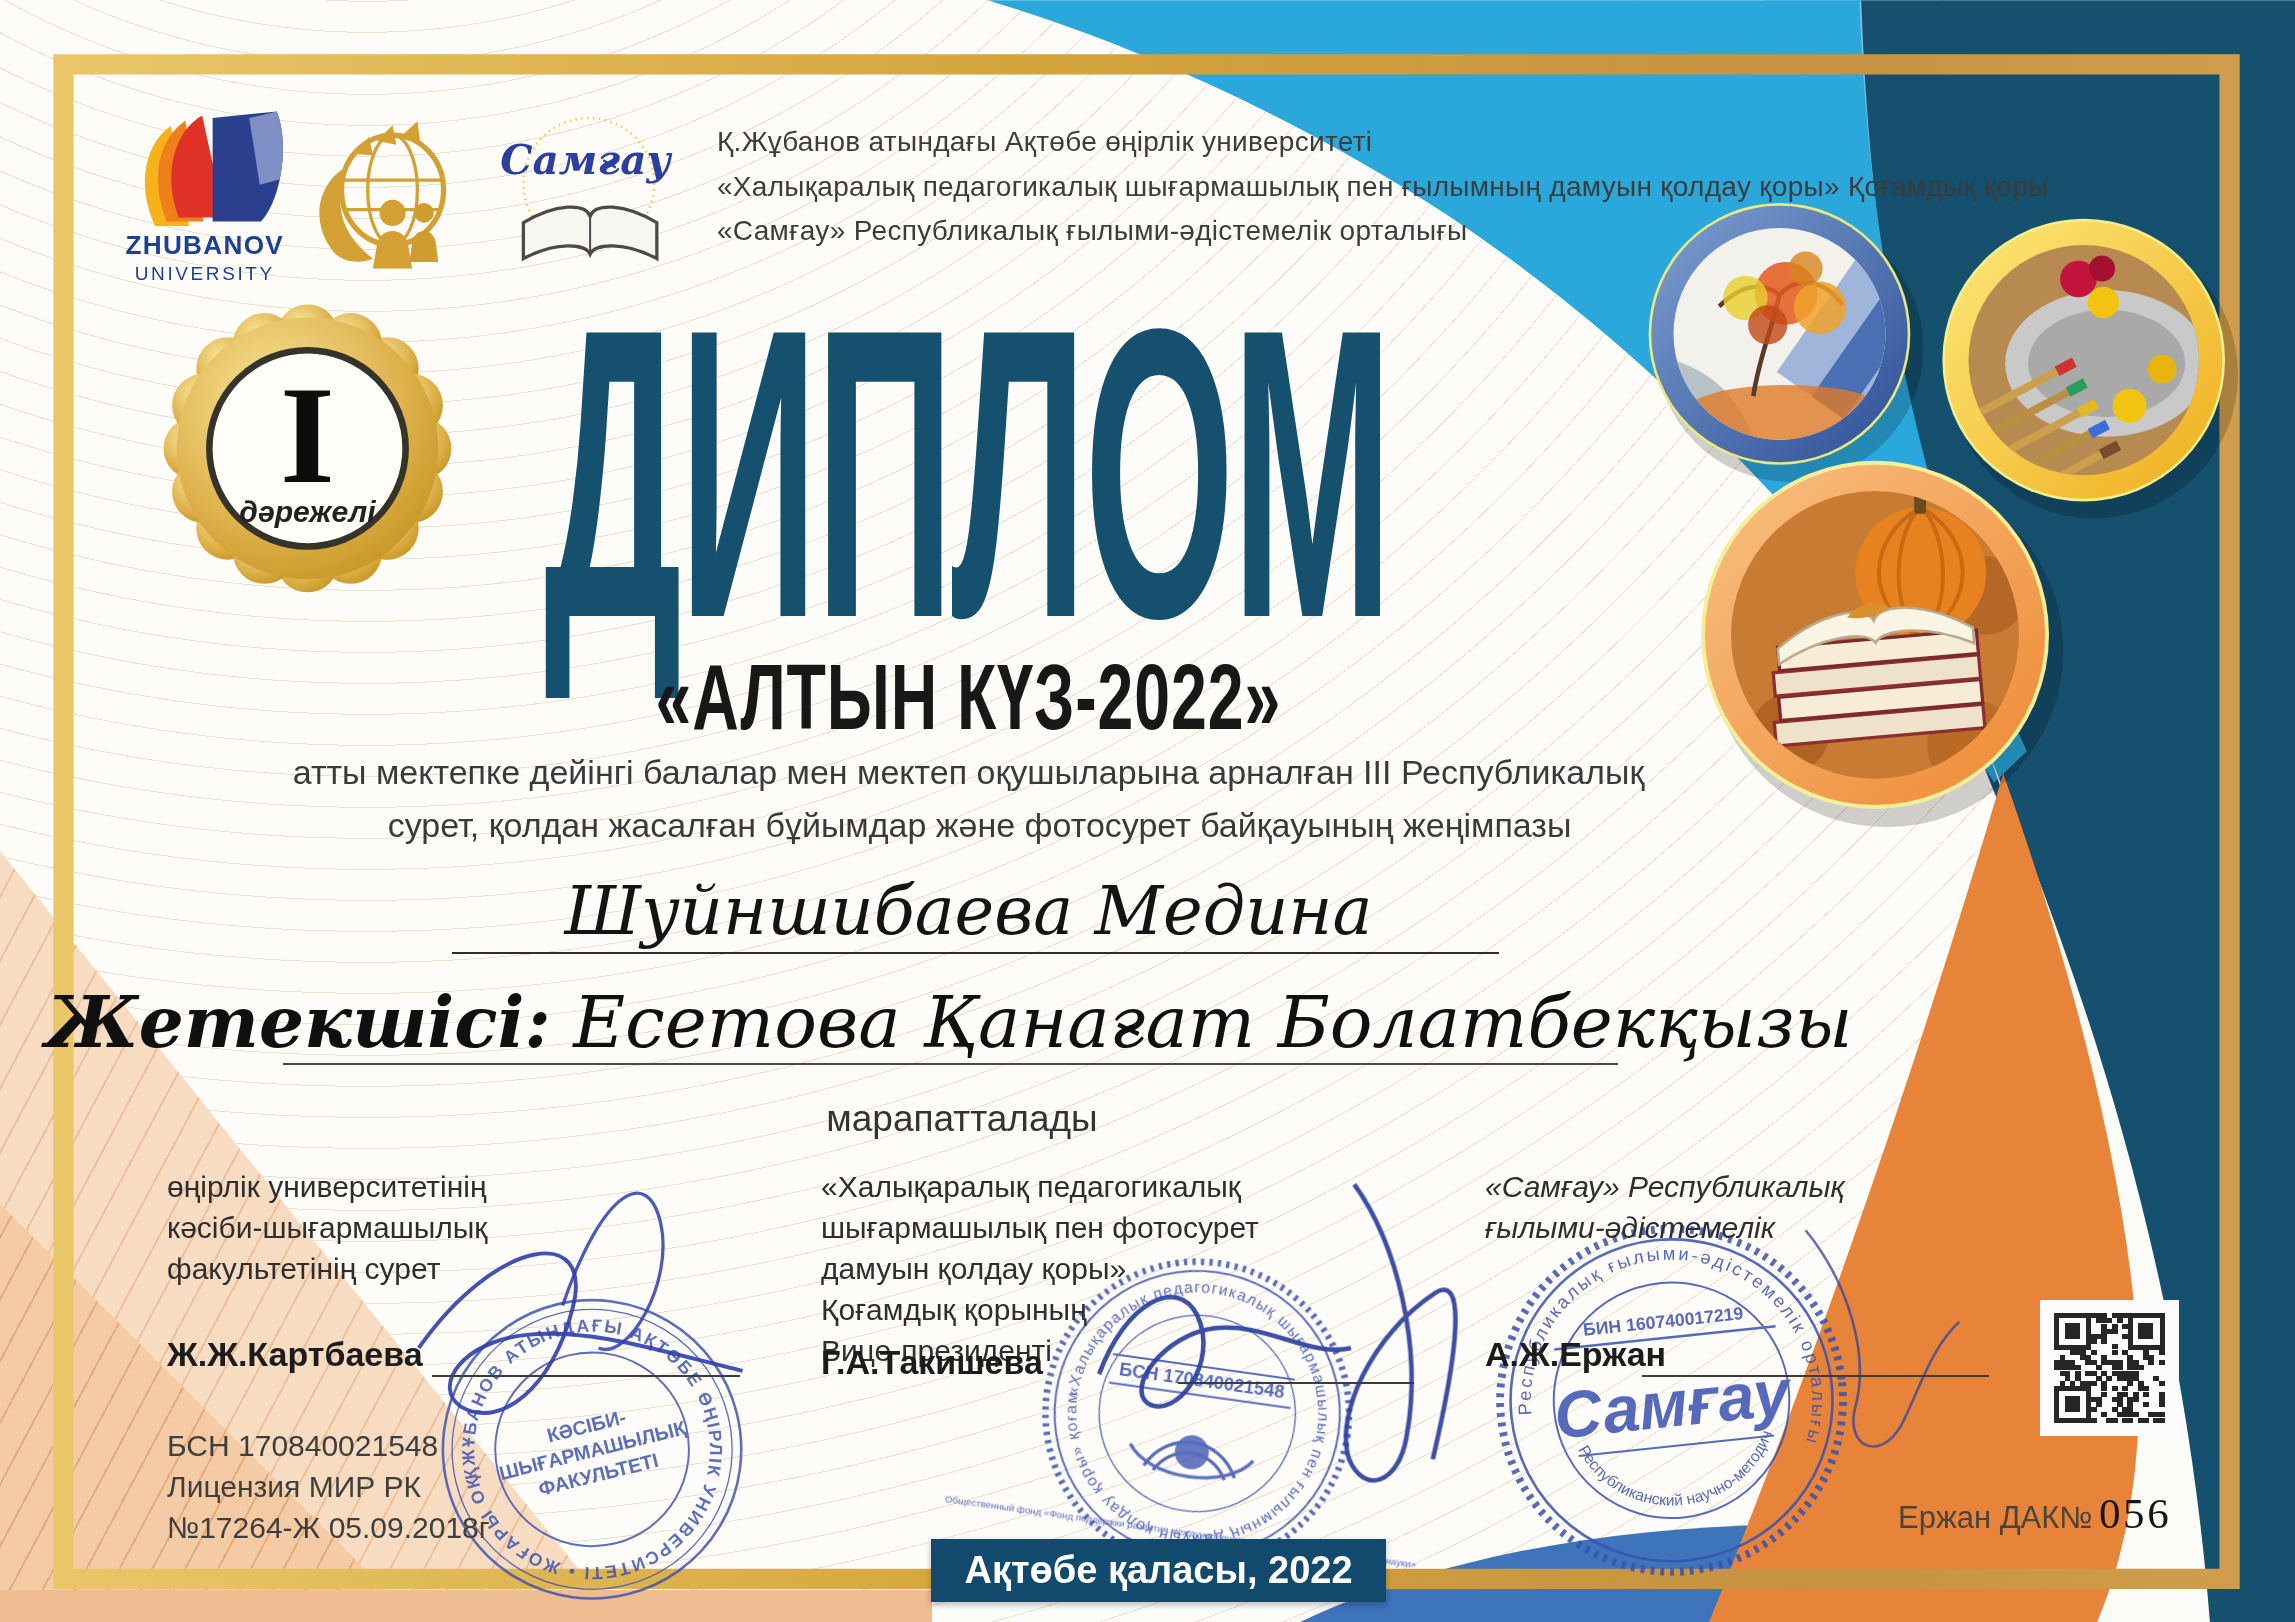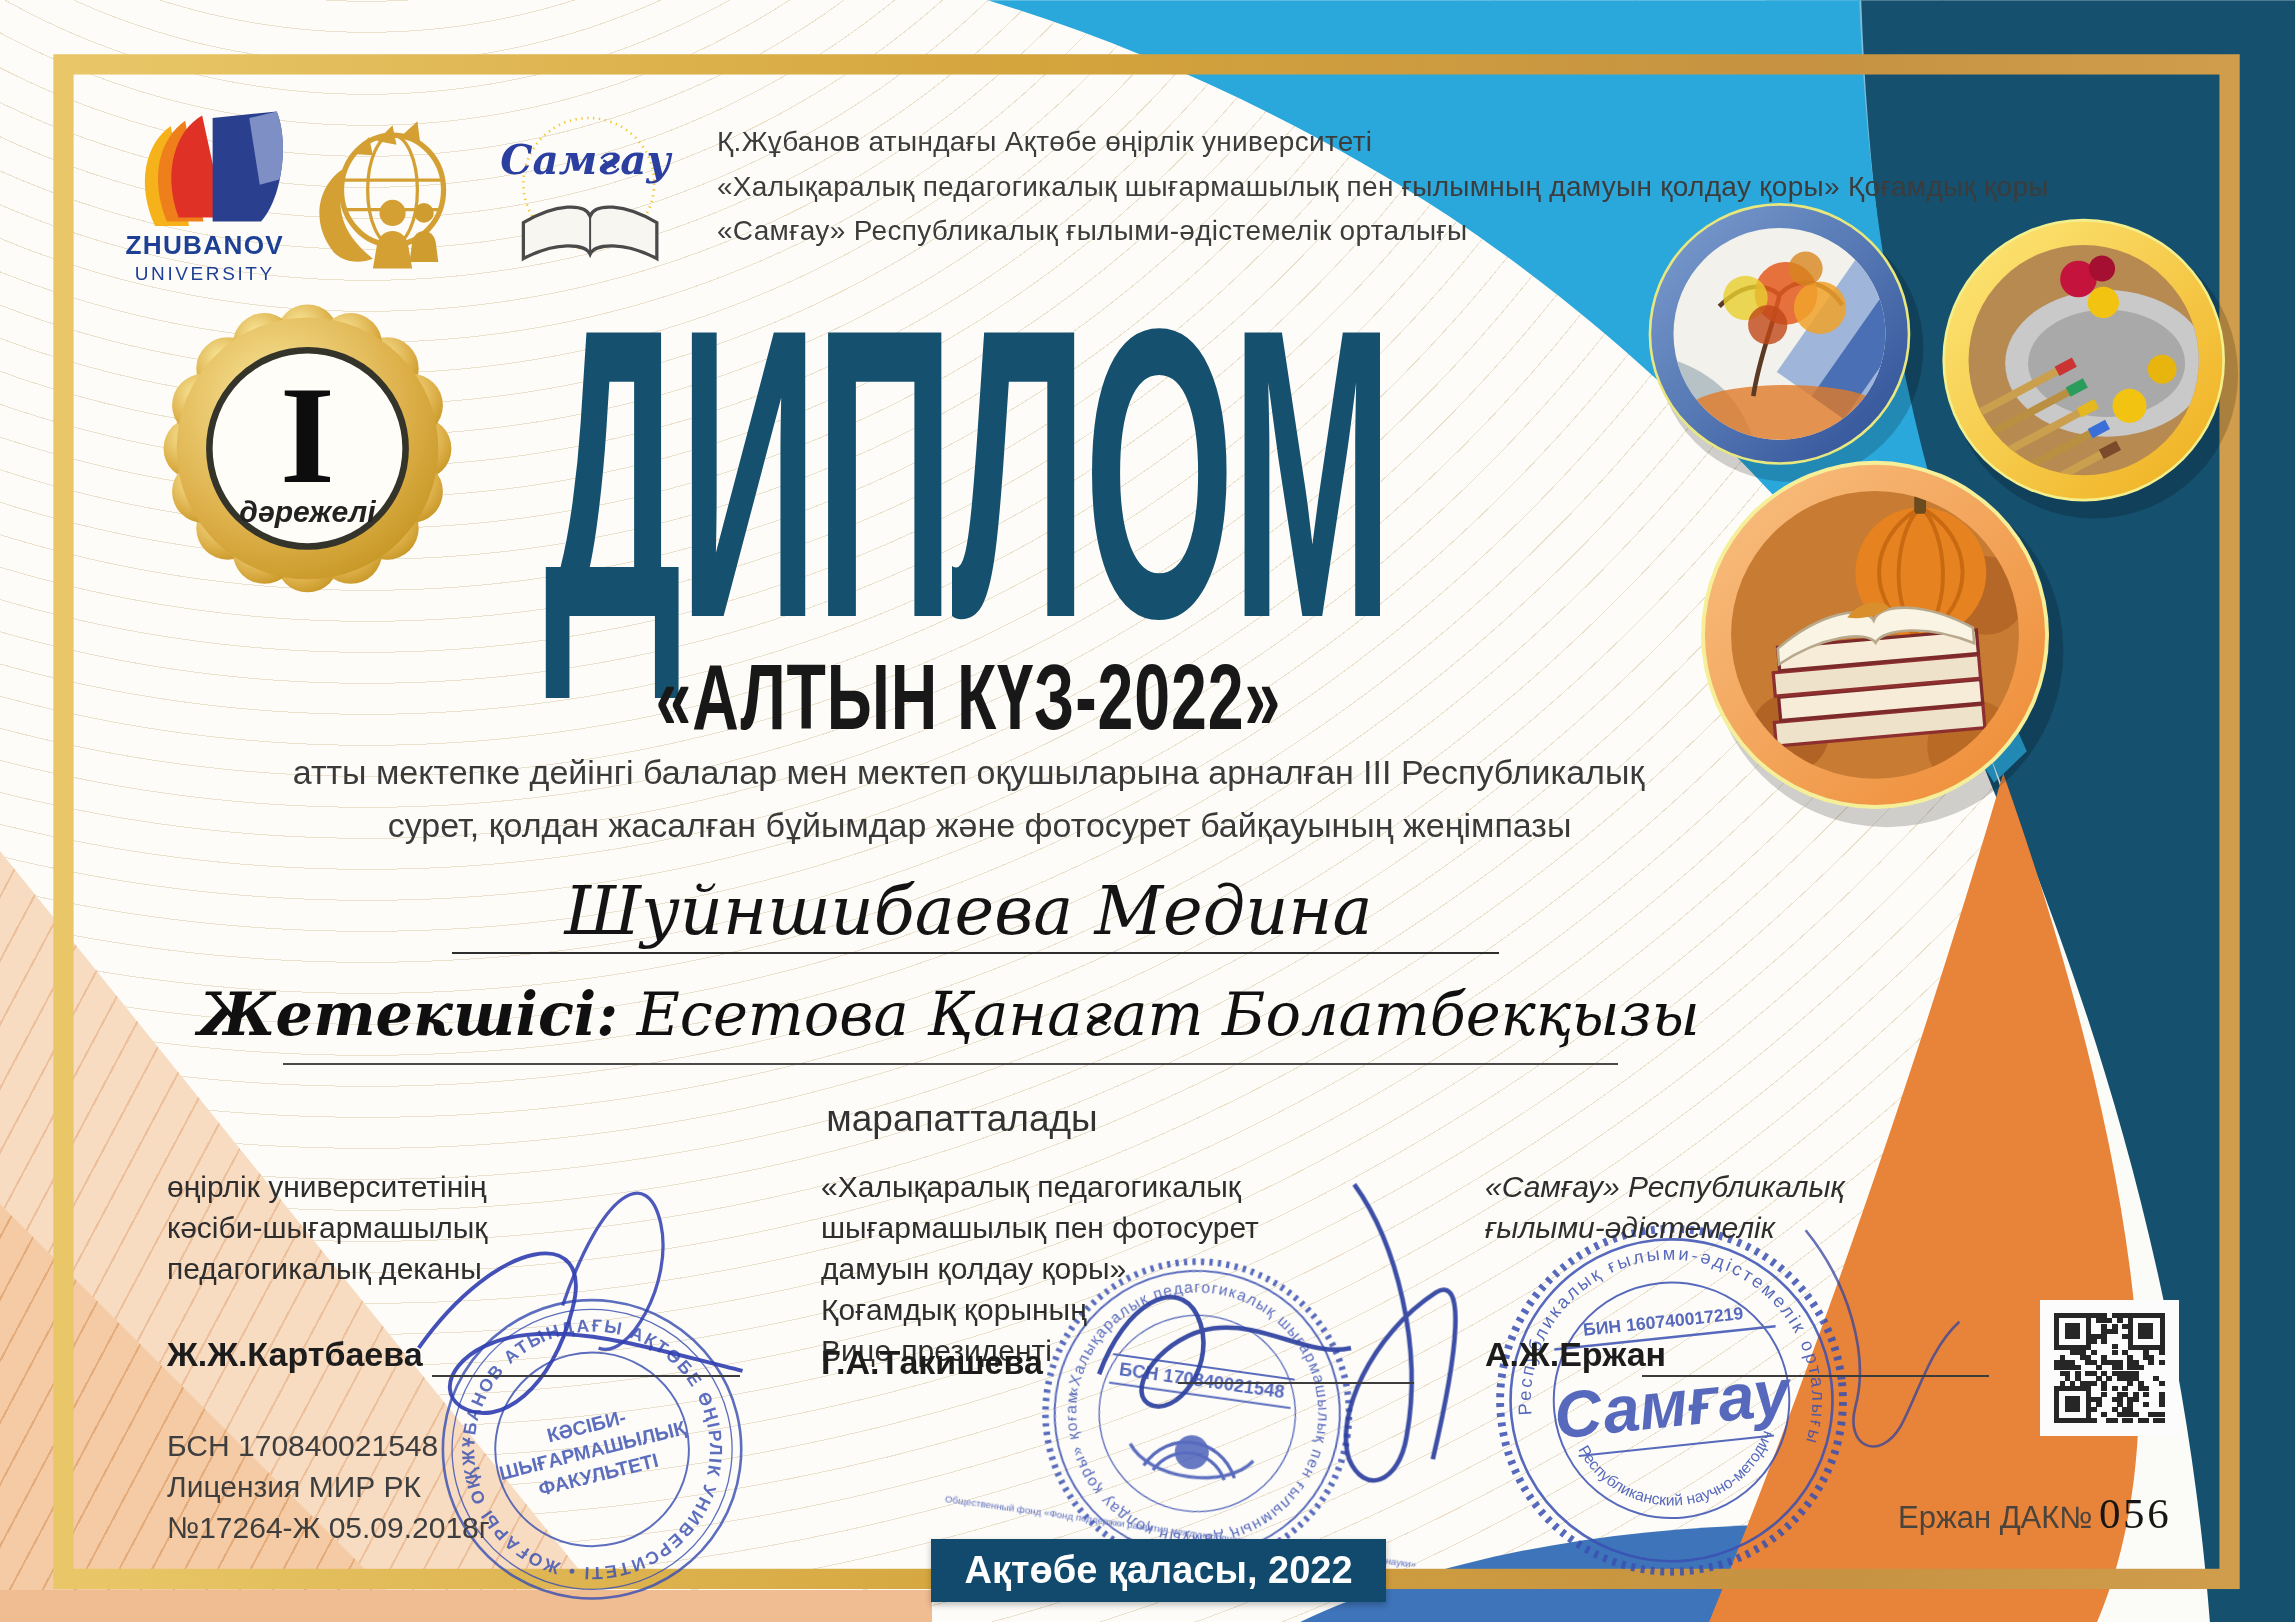--- a/index.html
+++ b/index.html
@@ -12,21 +12,21 @@
   .peach.p2{background:#f4cba4;background-image:repeating-linear-gradient(118deg,rgba(206,126,62,.40) 0 2px,transparent 2px 29px);clip-path:polygon(0px 1204px,419px 1623px,0px 1623px);}
   .peach.p3{inset:auto;left:0;top:1590px;width:932px;height:33px;background:#f0bc92;}
   svg.layer{position:absolute;left:0;top:0;}
   
   .orgline{position:absolute;left:717px;font-size:28px;line-height:43px;color:#3c3c3c;letter-spacing:0.3px;white-space:nowrap;}
   .ttl{position:absolute;left:0;width:1934px;top:267px;text-align:center;font-size:412px;line-height:1;font-weight:700;color:#15506f;letter-spacing:-6.5px;transform:scaleX(.47);transform-origin:967px 0;white-space:nowrap;}
   .sub{position:absolute;left:0;width:1937px;top:645px;text-align:center;font-size:92px;font-weight:700;color:#181818;letter-spacing:1.3px;transform:scaleX(.70);transform-origin:968px 0;white-space:nowrap;}
   .body-line{position:absolute;left:0;width:1937px;text-align:center;font-size:34px;color:#3a3a3a;}
   .recipient{position:absolute;left:0;width:1937px;top:872px;text-align:center;font-family:"DejaVu Serif",serif;font-style:italic;font-size:67px;color:#141414;}
   .rule{position:absolute;border-top:2px solid #2e2e2e;height:0;}
-  .supervisor{position:absolute;left:0;width:1898px;top:980px;text-align:center;font-family:"DejaVu Serif",serif;font-style:italic;font-size:59px;color:#101010;white-space:nowrap;}
+  .supervisor{position:absolute;left:0;width:1898px;top:980px;text-align:center;font-family:"DejaVu Serif",serif;font-style:italic;font-size:71px;color:#101010;white-space:nowrap;}
   .awarded{position:absolute;left:0;width:1924px;top:1098px;text-align:center;font-size:37px;color:#333;}
   .sigcol{position:absolute;top:1166px;font-size:30px;line-height:41px;color:#2e2e2e;}
   .signame{position:absolute;top:1335px;font-size:34px;font-weight:700;color:#1c1c1c;}
   .sigrule{position:absolute;top:1375px;border-top:2.6px solid #3c3c3c;height:0;}
   .license{position:absolute;left:167px;top:1425px;font-size:30px;line-height:41px;color:#3e3e3e;}
   .banner{position:absolute;left:931px;top:1539px;width:455px;height:63px;background:#114a6d;box-shadow:0 2.6px 6.5px rgba(0,0,0,.25);}
   .banner span{display:block;text-align:center;line-height:63px;font-size:38px;font-weight:700;color:#ffffff;}
   .reg-label{position:absolute;left:1898px;top:1500px;font-size:31px;color:#4a443c;}
   .reg-num{position:absolute;left:2099px;top:1489px;font-family:"Liberation Serif",serif;font-size:43px;color:#161616;letter-spacing:2.6px;}
   
@@ -294,21 +294,21 @@
   <div class="supervisor">
     <b>Жетекшісі:</b><span> Есетова Қанағат Болатбекқызы</span>
   </div>
   <div class="rule" style="left:283px;top:1063px;width:1335px;border-top-width:2.6px;border-top-color:#4a4a4a;"></div>
 
   <div class="awarded">марапатталады</div>
 
   <div class="sigcol" style="left:167px;width:510px;">
     <div>өңірлік университетінің</div>
     <div>кәсіби-шығармашылық</div>
-    <div>педагогикалық  деканы</div>
+    <div>факультетінің  сурет</div>
   </div>
   <div class="signame" style="left:167px;">Ж.Ж.Картбаева</div>
   <div class="sigrule" style="left:432px;width:308px;"></div>
 
   <div class="sigcol" style="left:821px;width:537px;">
     <div>«Халықаралық педагогикалық</div>
     <div>шығармашылық пен фотосурет</div>
     <div>дамуын қолдау қоры»</div>
     <div>Қоғамдық қорының</div>
     <div>Вице-президенті</div>

